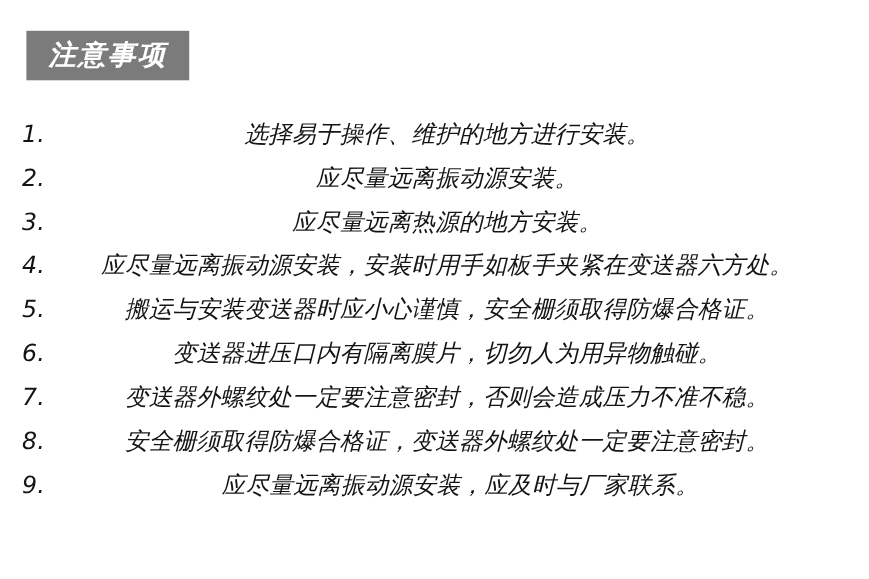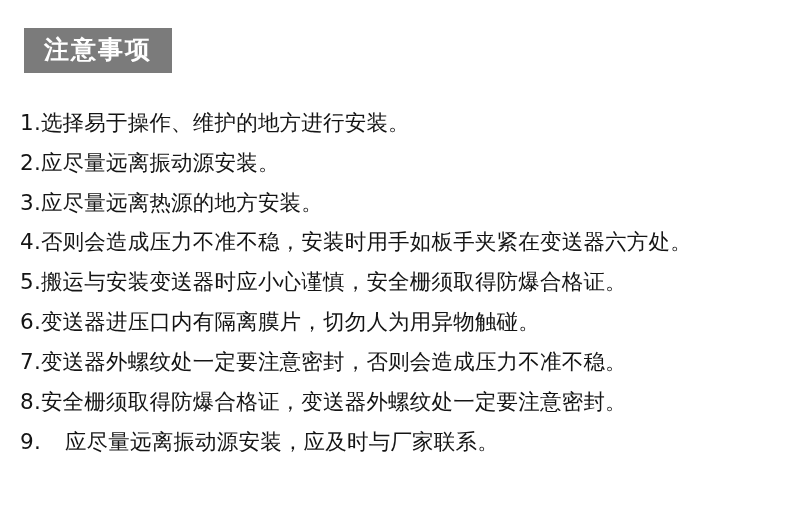--- a/index.html
+++ b/index.html
@@ -13,20 +13,21 @@
     font-family: "DejaVu Sans", "Liberation Sans", sans-serif;
     color: #1a1a1a;
     overflow: hidden;
   }
   .page {
     position: relative;
     width: 790px;
     height: 474px;
     box-sizing: border-box;
     padding: 14px;
+    font-style: italic;
   }
   .title-wrap {
     position: absolute;
     left: 24px;
     top: 28px;
   }
   .title-badge {
     display: inline-block;
     background: #7b7b7b;
     color: #ffffff;
@@ -51,20 +52,21 @@
     color: #141414;
     margin-bottom: 6.5px;
     letter-spacing: 0.2px;
   }
   .item-num {
     flex: 0 0 auto;
     white-space: nowrap;
   }
   .item-text {
     flex: 1 1 auto;
+    text-align: center;
   }
   .item-text .cont {
     display: block;
     text-indent: 24px;
   }
 </style>
 </head>
 <body>
 
 <div class="page">
@@ -85,21 +87,21 @@
       <span class="item-text">应尽量远离振动源安装。</span>
     </div>
 
     <div class="item">
       <span class="item-num">3.</span>
       <span class="item-text">应尽量远离热源的地方安装。</span>
     </div>
 
     <div class="item">
       <span class="item-num">4.</span>
-      <span class="item-text">否则会造成压力不准不稳，安装时用手如板手夹紧在变送器六方处。</span>
+      <span class="item-text">应尽量远离振动源安装，安装时用手如板手夹紧在变送器六方处。</span>
     </div>
 
     <div class="item">
       <span class="item-num">5.</span>
       <span class="item-text">搬运与安装变送器时应小心谨慎，安全栅须取得防爆合格证。</span>
     </div>
 
     <div class="item">
       <span class="item-num">6.</span>
       <span class="item-text">变送器进压口内有隔离膜片，切勿人为用异物触碰。</span>

